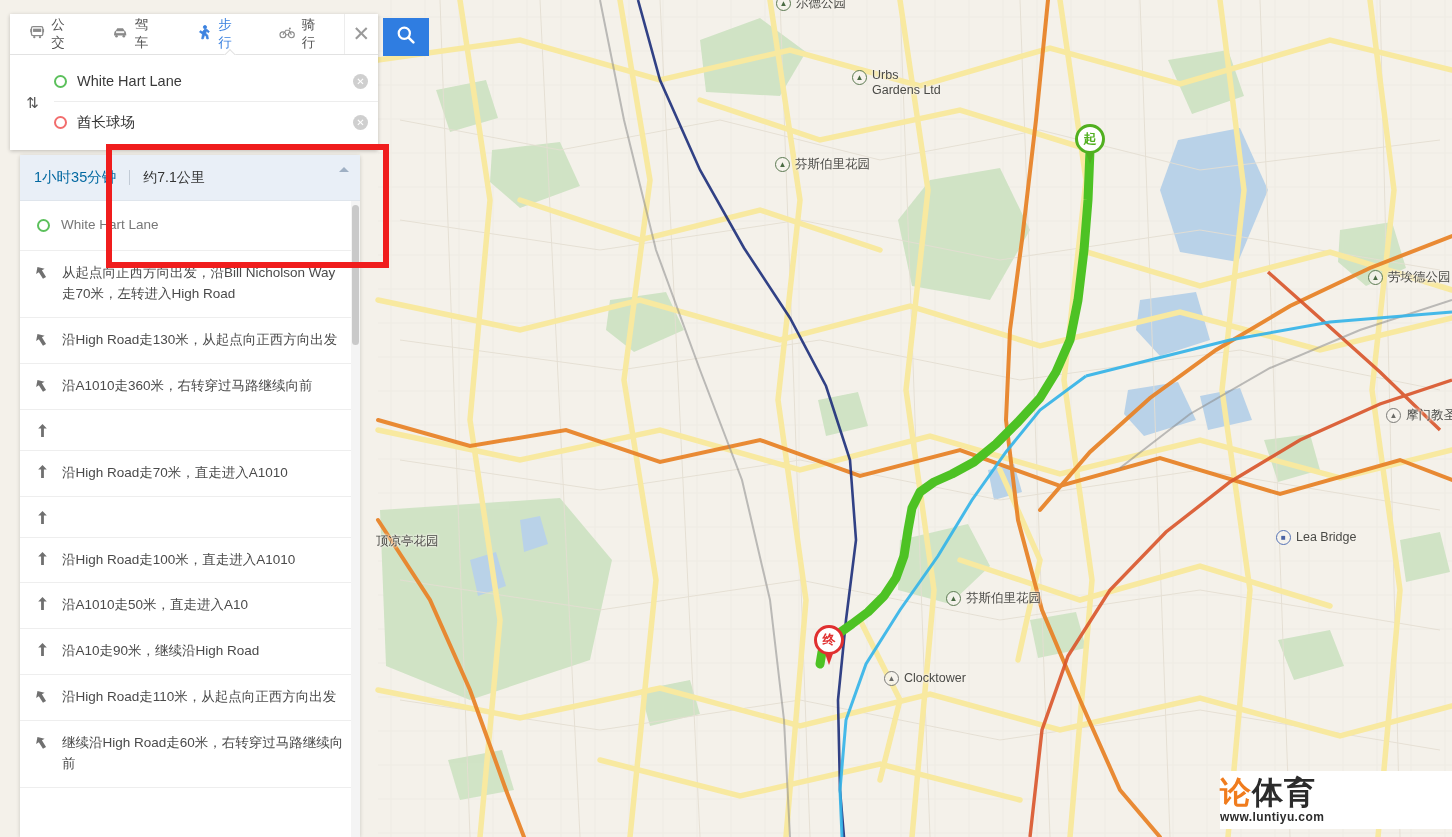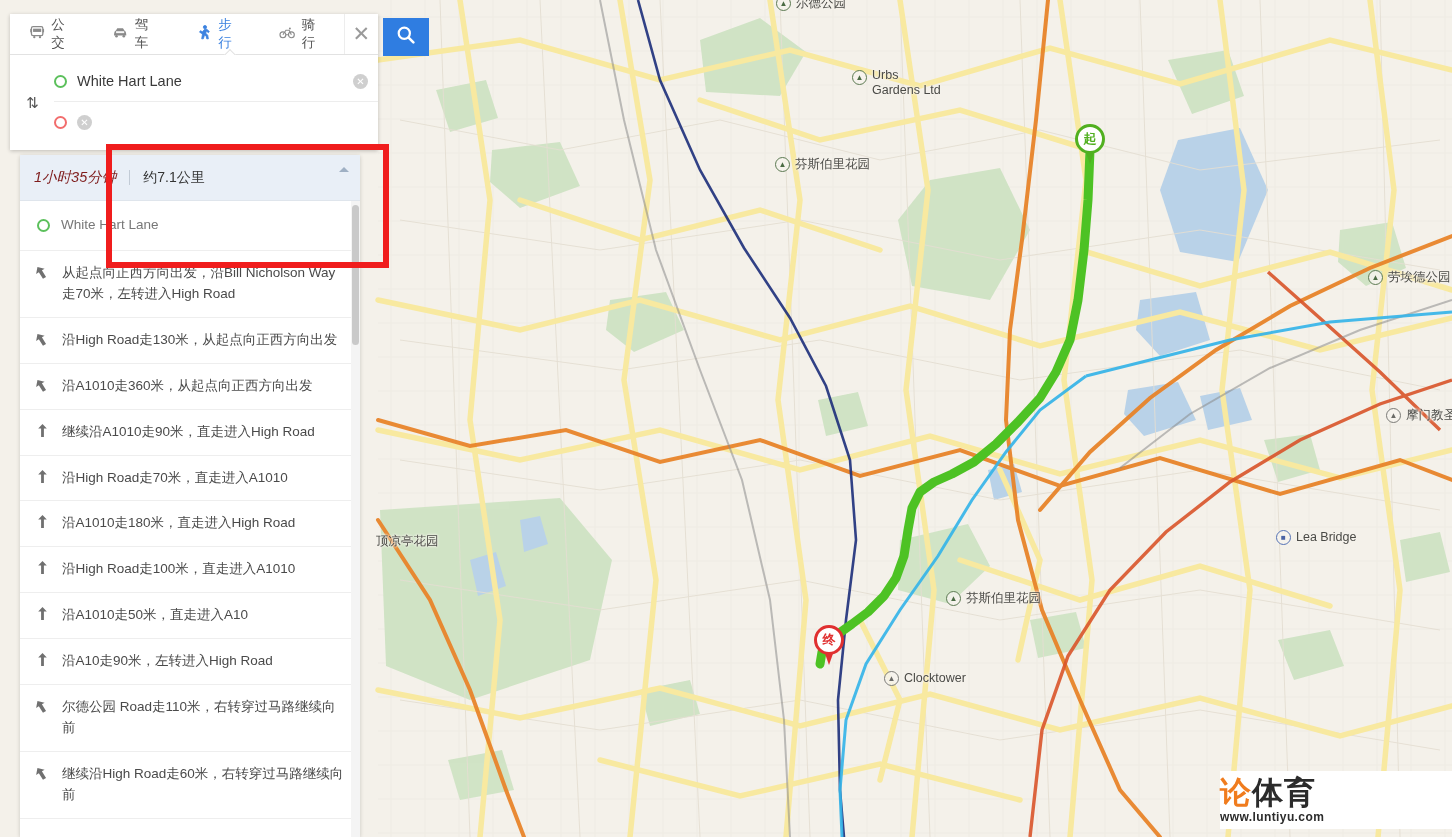--- a/index.html
+++ b/index.html
@@ -106,21 +106,21 @@
 
   
   #results-card{
     position:absolute;left:20px;top:155px;width:340px;height:682px;background:#fff;
     box-shadow:0 1px 4px rgba(0,0,0,.18);overflow:hidden;
   }
   #route-summary{
     height:45px;background:#e9eff7;border-bottom:1px solid #dfe5ec;
     display:flex;align-items:center;padding:0 14px;position:relative;
   }
-  #route-summary .dur{font-size:14.5px;color:#7f1d1d;font-style:italic;}
+  #route-summary .dur{font-size:14.5px;color:#0369a1;}
   #route-summary .sep{width:1px;height:15px;background:#c2cbd6;margin:0 13px;}
   #route-summary .dist{font-size:14px;color:#333;}
   #collapse-tri{
     position:absolute;right:11px;top:12px;width:0;height:0;
     border-left:5px solid transparent;border-right:5px solid transparent;border-bottom:5px solid #9fb0c4;
   }
   #steps-scroll{height:637px;overflow:hidden;position:relative;}
   .step{
     display:flex;align-items:flex-start;gap:11px;padding:12px 16px 12px 14px;
     border-bottom:1px solid #eee;min-height:17px;box-sizing:border-box;
@@ -370,20 +370,21 @@
       <div id="swap-btn">⇅</div>
 
       <div class="ep-row">
         <span class="ep-dot"></span>
         <span class="ep-val" placeholder="请输入起点">White Hart Lane</span>
         <span class="ep-clear">✕</span>
       </div>
 
       <div class="ep-row">
         <span class="ep-dot red"></span>
+        <span class="ep-val cn" placeholder="请输入终点">酋长球场</span>
         <span class="ep-clear">✕</span>
       </div>
     </div>
   </div>
 
   <div id="search-btn">
     <span>
       <svg width="20" height="20" viewBox="0 0 20 20">
           <circle cx="8.3" cy="8.3" r="5.6" fill="none" stroke="#fff" stroke-width="2.2"></circle>
           <path d="M12.6 12.6 L17.4 17.4" stroke="#fff" stroke-width="2.6" stroke-linecap="round"></path>
@@ -421,45 +422,43 @@
               </svg>
             </span>
             <span class="tx">沿High Road走130米，从起点向正西方向出发</span>
           </div>
           <div class="step">
             <span class="ic arrow">
               <svg width="15" height="15" viewBox="0 0 15 15">
                 <path d="M7.6 14 L7.6 6.2 L10.8 6.2 L5.6 1 L0.8 6.2 L4 6.2 L4 14 Z" fill="#707070" transform="rotate(-32 7.5 7.5)"></path>
               </svg>
             </span>
-            <span class="tx">沿A1010走360米，从起点向正西方向出发</span>
+            <span class="tx">沿A1010走360米，右转穿过马路继续向前</span>
           </div>
           <div class="step">
             <span class="ic arrow">
               <svg width="15" height="15" viewBox="0 0 15 15">
                 <path d="M6.1 14 L6.1 5.6 L3.2 5.6 L7.5 1 L11.8 5.6 L8.9 5.6 L8.9 14 Z" fill="#707070"></path>
               </svg>
             </span>
-            <span class="tx">继续沿A1010走90米，直走进入High Road</span>
           </div>
           <div class="step">
             <span class="ic arrow">
               <svg width="15" height="15" viewBox="0 0 15 15">
                 <path d="M6.1 14 L6.1 5.6 L3.2 5.6 L7.5 1 L11.8 5.6 L8.9 5.6 L8.9 14 Z" fill="#707070"></path>
               </svg>
             </span>
             <span class="tx">沿High Road走70米，直走进入A1010</span>
           </div>
           <div class="step">
             <span class="ic arrow">
               <svg width="15" height="15" viewBox="0 0 15 15">
                 <path d="M6.1 14 L6.1 5.6 L3.2 5.6 L7.5 1 L11.8 5.6 L8.9 5.6 L8.9 14 Z" fill="#707070"></path>
               </svg>
             </span>
-            <span class="tx">沿A1010走180米，直走进入High Road</span>
           </div>
           <div class="step">
             <span class="ic arrow">
               <svg width="15" height="15" viewBox="0 0 15 15">
                 <path d="M6.1 14 L6.1 5.6 L3.2 5.6 L7.5 1 L11.8 5.6 L8.9 5.6 L8.9 14 Z" fill="#707070"></path>
               </svg>
             </span>
             <span class="tx">沿High Road走100米，直走进入A1010</span>
           </div>
           <div class="step">
@@ -469,29 +468,29 @@
               </svg>
             </span>
             <span class="tx">沿A1010走50米，直走进入A10</span>
           </div>
           <div class="step">
             <span class="ic arrow">
               <svg width="15" height="15" viewBox="0 0 15 15">
                 <path d="M6.1 14 L6.1 5.6 L3.2 5.6 L7.5 1 L11.8 5.6 L8.9 5.6 L8.9 14 Z" fill="#707070"></path>
               </svg>
             </span>
-            <span class="tx">沿A10走90米，左转进入High Road</span>
+            <span class="tx">沿A10走90米，继续沿High Road</span>
           </div>
           <div class="step">
             <span class="ic arrow">
               <svg width="15" height="15" viewBox="0 0 15 15">
                 <path d="M7.6 14 L7.6 6.2 L10.8 6.2 L5.6 1 L0.8 6.2 L4 6.2 L4 14 Z" fill="#707070" transform="rotate(-32 7.5 7.5)"></path>
               </svg>
             </span>
-            <span class="tx">尔德公园 Road走110米，右转穿过马路继续向前</span>
+            <span class="tx">沿High Road走110米，从起点向正西方向出发</span>
           </div>
           <div class="step">
             <span class="ic arrow">
               <svg width="15" height="15" viewBox="0 0 15 15">
                 <path d="M7.6 14 L7.6 6.2 L10.8 6.2 L5.6 1 L0.8 6.2 L4 6.2 L4 14 Z" fill="#707070" transform="rotate(-32 7.5 7.5)"></path>
               </svg>
             </span>
             <span class="tx">继续沿High Road走60米，右转穿过马路继续向前</span>
           </div>
         </div>

